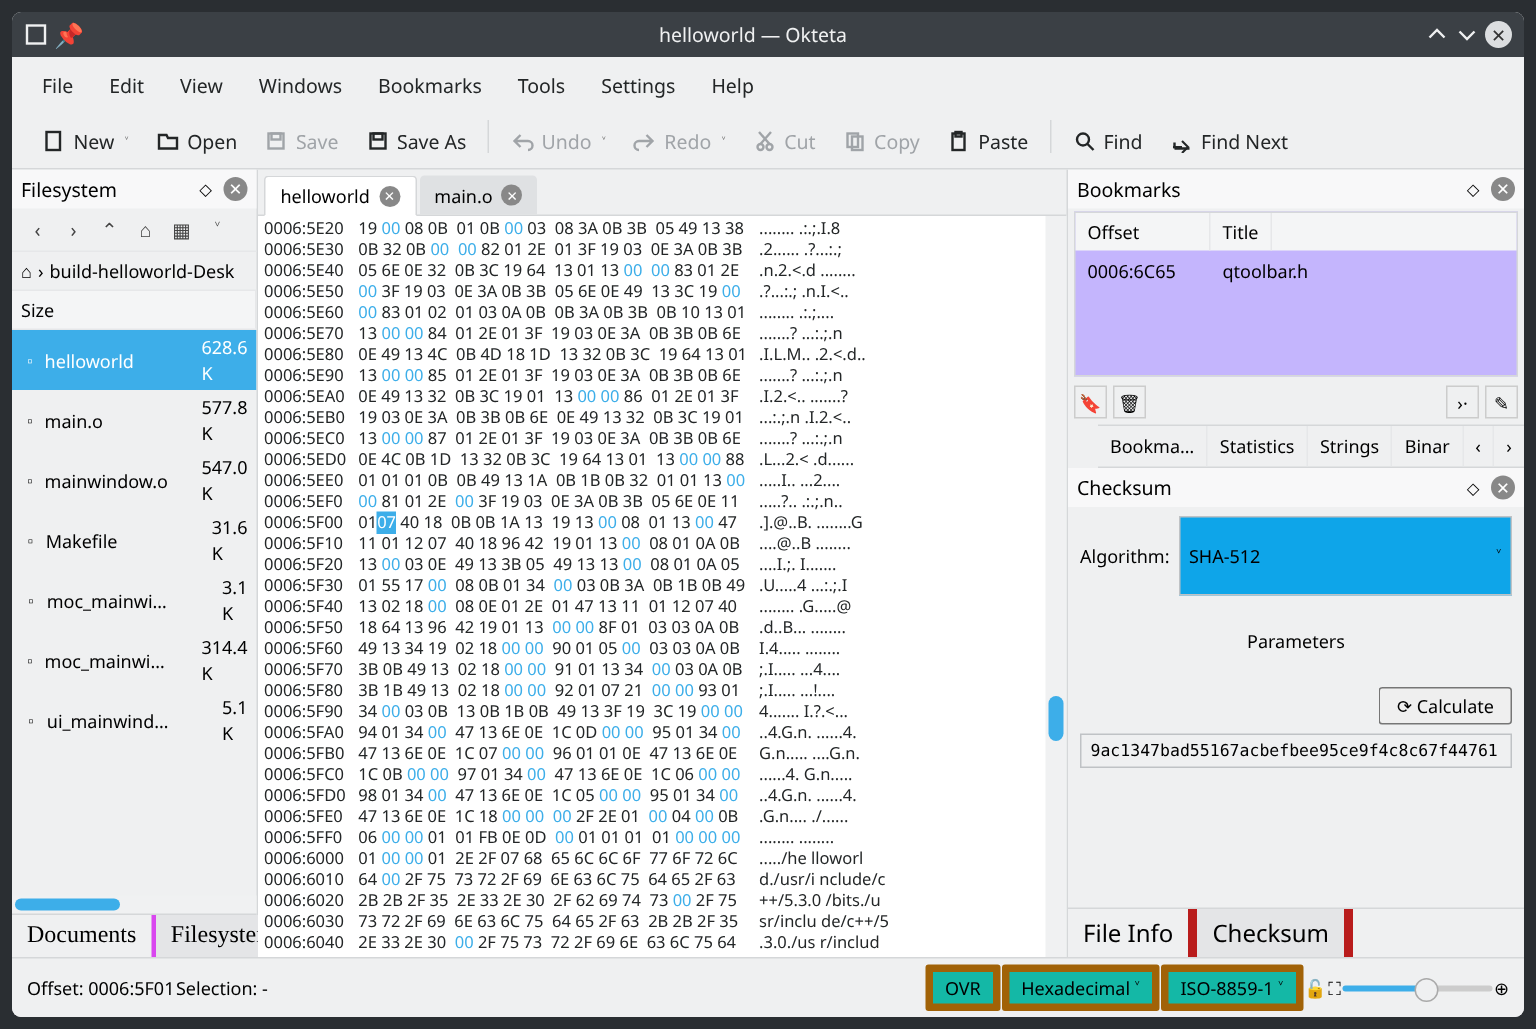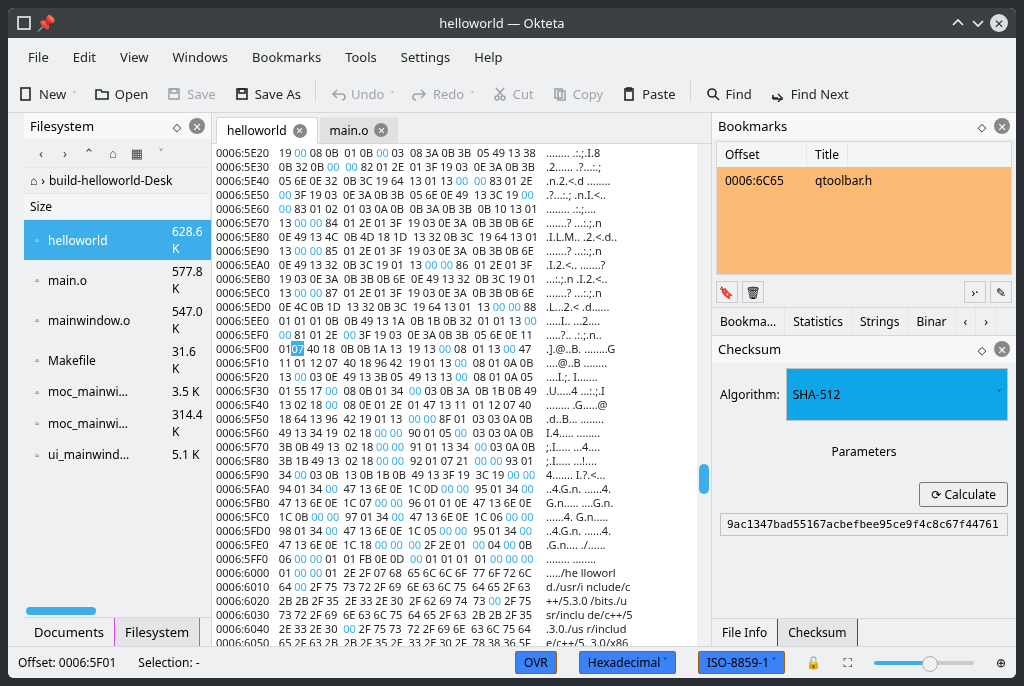--- a/index.html
+++ b/index.html
@@ -6,91 +6,91 @@
 body { background: #2a2e32; padding: 8px; width: 1024px; height: 686px; overflow: hidden; }
 .window { background: #eff0f1; border-radius: 6px; overflow: hidden; display: flex; flex-direction: column; height: 670px; }
 .titlebar { background: #3b4045; color: #eff0f1; height: 30px; display: flex; align-items: center; padding: 0 8px; }
 .tb-left { display: flex; gap: 6px; }
 .tb-title { flex: 1; text-align: center; font-size: 13px; }
 .tb-right { display: flex; gap: 4px; align-items: center; }
 .tb-icon { width: 16px; height: 16px; display: inline-flex; align-items: center; justify-content: center; }
 .tb-close { width: 18px; height: 18px; border-radius: 50%; background: #dcdee0; color: #333; display: flex; align-items: center; justify-content: center; font-size: 12px; }
 .menubar { display: flex; gap: 4px; padding: 6px 10px; font-size: 13px; color: #232627; }
 .menubar span { padding: 4px 10px; cursor: default; }
-.toolbar { display: flex; align-items: flex-start; gap: 2px; padding: 4px 2px; border-bottom: 1px solid #d5d7d9; }
+.toolbar { display: flex; align-items: flex-start; gap: 2px; padding: 4px 12px; border-bottom: 1px solid #d5d7d9; }
 .tbtn { display: flex; align-items: center; gap: 5px; padding: 5px 8px; font-size: 13px; color: #232627; border-radius: 3px; }
 .tbtn.disabled { color: #a0a4a8; }
 .tbtn svg { width: 16px; height: 16px; }
 .sep { width: 1px; height: 22px; background: #d5d7d9; margin: 0 4px; }
 .dropdown-arrow { font-size: 9px; color: #666; margin-left: 2px; }
 .main { flex: 1; display: flex; overflow: hidden; }
-.sidebar { width: 204px; border-right: 1px solid #d5d7d9; display: flex; flex-direction: column; padding-left: 16px; }
+.sidebar { width: 164px; border-right: 1px solid #d5d7d9; display: flex; flex-direction: column; }
 .panel-hdr { display: flex; align-items: center; justify-content: space-between; padding: 4px 6px; font-size: 13px; background: #f8f8f9; }
 .panel-hdr-icons { display: flex; gap: 4px; }
 .panel-hdr-icons span { width: 16px; height: 16px; display: inline-flex; align-items: center; justify-content: center; font-size: 11px; }
 .close-dot { width: 16px; height: 16px; border-radius: 50%; background: #888; color: #fff; display: inline-flex; align-items: center; justify-content: center; font-size: 10px; }
 .navbar { display: flex; gap: 2px; padding: 4px 6px; border-bottom: 1px solid #e6e7e9; }
 .navbar span { width: 22px; height: 20px; display: inline-flex; align-items: center; justify-content: center; font-size: 13px; color: #444; }
 .breadcrumb { display: flex; align-items: center; gap: 4px; padding: 4px 6px; font-size: 12px; border-bottom: 1px solid #e6e7e9; }
 .filelist { flex: 1; overflow: hidden; }
 .fl-hdr { display: flex; font-size: 12px; background: #f4f5f6; border-bottom: 1px solid #e6e7e9; }
 .fl-hdr > div { padding: 4px 6px; border-right: 1px solid #e6e7e9; }
 .fl-name { width: 130px; }
 .fl-size { flex: 1; }
 .fl-row { display: flex; font-size: 12px; padding: 3px 6px; align-items: center; gap: 4px; }
 .fl-row.sel { background: #3daee9; color: #fff; }
 .fl-row .nm { width: 120px; overflow: hidden; text-overflow: ellipsis; white-space: nowrap; }
 .fl-row .sz { flex: 1; text-align: left; }
 .fl-icon { width: 14px; height: 14px; display: inline-flex; align-items: center; justify-content: center; font-size: 10px; }
 .bottom-tabs { display: flex; border-top: 1px solid #d5d7d9; }
-.bottom-tabs div { padding: 5px 10px; font-size: 13px; border-right: 1px solid #d946ef; }
+.bottom-tabs div { padding: 5px 10px; font-size: 16px; border-right: 3px solid #d946ef; font-family: Liberation Serif, serif; }
 .bottom-tabs div.active { background: #e4e5e7; }
 .scroll-track { height: 12px; background: #f0f1f2; display: flex; align-items: center; padding: 0 2px; }
 .scroll-thumb { width: 70px; height: 8px; background: #3daee9; border-radius: 4px; }
 .center { flex: 1; display: flex; flex-direction: column; border-right: 1px solid #d5d7d9; overflow: hidden; }
 .tabs { display: flex; padding: 4px 4px 0; gap: 2px; border-bottom: 1px solid #d5d7d9; }
 .tab { padding: 4px 10px 4px 10px; font-size: 12px; background: #dfe1e3; border-radius: 3px 3px 0 0; display: flex; align-items: center; gap: 6px; }
 .tab.active { background: #fff; border: 1px solid #d5d7d9; border-bottom: 1px solid #fff; margin-bottom: -1px; }
 .tab-close { width: 14px; height: 14px; border-radius: 50%; background: #888; color: #fff; font-size: 9px; display: inline-flex; align-items: center; justify-content: center; }
 .hex { flex: 1; overflow: hidden; background: #fff; position: relative; }
 .hexbody { font-family: "DejaVu Sans Mono", Menlo, monospace; font-size: 11px; line-height: 14px; padding: 2px 4px; white-space: pre; color: #222; display:flex; }
 .hexcol { }
 .addr { color: #232627; padding-right: 8px; }
 .bytes { color: #232627; }
 .bytes .b0 { color: #3daee9; }
 .bytes .hl { background: #3daee9; color: #fff; text-align: right; }
 .ascii { color: #232627; padding-left: 8px; }
 .hex-scrollbar { position: absolute; right: 0; top: 0; bottom: 0; width: 14px; background: #f0f1f2; }
 .hex-thumb { position: absolute; left: 2px; right: 2px; top: 320px; height: 30px; background: #3daee9; border-radius: 5px; }
 .right { width: 304px; display: flex; flex-direction: column; }
-.bk-table { border: 1px solid #d5d7d9; margin: 2px 4px; background: #fdba74; font-size: 12px; height: 134px; }
+.bk-table { border: 1px solid #d5d7d9; margin: 2px 4px; background: #c4b5fd; font-size: 12px; height: 110px; }
 .bk-thead { display: flex; background: #f4f5f6; }
 .bk-thead div { padding: 4px 8px; border-right: 1px solid #e6e7e9; }
 .bk-off { width: 90px; }
 .bk-row { display: flex; padding: 3px 0; }
 .bk-row div { padding: 2px 8px; }
 .bk-tools { display: flex; gap: 4px; padding: 4px; }
 .bk-tools span { border: 1px solid #ccc; width: 22px; height: 22px; display: inline-flex; align-items: center; justify-content: center; font-size: 12px; }
 .bk-tools .spacer { flex: 1; border: none; }
-.rtabs { display: flex; border-top: 1px solid #d5d7d9; border-bottom: 1px solid #d5d7d9; font-size: 12px; overflow: hidden; }
+.rtabs { display: flex; border-top: 1px solid #d5d7d9; border-bottom: 1px solid #d5d7d9; font-size: 12px; overflow: hidden; margin-left: 20px; }
 .rtabs div { padding: 5px 8px; border-right: 1px solid #e6e7e9; white-space:nowrap; }
 .rtabs .nav { flex: 0 0 auto; }
 .checksum-body { padding: 6px 8px; display: flex; flex-direction: column; gap: 6px; font-size: 12px; }
 .algo-row { display: flex; align-items: center; gap: 6px; }
 .algo-row select, .algo-row .sel { flex: 1; border: 1px solid #bfc2c5; padding: 17px 6px; background: #0ea5e9; font-size: 12px; }
 .params { text-align: center; padding: 16px 0; }
 .calc { text-align: right; }
 .calc button { padding: 2px 10px; font-size: 12px; }
 .cs-out { border: 1px solid #bfc2c5; padding: 4px 6px; font-family: monospace; font-size: 11px; overflow: hidden; text-overflow: clip; white-space: nowrap; }
 .rbottom { display: flex; border-top: 1px solid #d5d7d9; margin-top: auto; }
-.rbottom div { padding: 5px 10px; font-size: 12px; border-right: 1px solid #b91c1c; }
+.rbottom div { padding: 5px 10px; font-size: 16px; border-right: 6px solid #b91c1c; }
 .rbottom div.active { background: #e4e5e7; }
-.statusbar { display: flex; align-items: center; gap: 22px; padding: 4px 10px; font-size: 12px; border-top: 1px solid #d5d7d9; background: #eff0f1; }
+.statusbar { display: flex; align-items: center; gap: 1px; padding: 4px 10px; font-size: 12px; border-top: 1px solid #d5d7d9; background: #eff0f1; }
 .status-spacer { flex: 1; }
-.status-pill { border: 1px solid #a16207; padding: 2px 8px; border-radius: 2px; background: #3b82f6; }
+.status-pill { border: 5px solid #a16207; padding: 2px 8px; border-radius: 2px; background: #14b8a6; }
 .slider { width: 100px; height: 4px; background: linear-gradient(to right,#3daee9 50%,#ccc 50%); position: relative; border-radius: 2px; }
 .slider::after { content:""; position:absolute; left:48px; top:-5px; width:14px; height:14px; border-radius:50%; background:#eff0f1; border:1px solid #aaa; }
 svg { stroke: currentColor; fill: none; stroke-width: 1.6; }
 </style>
 </head>
 <body>
 
 <div class="window">
   <div class="titlebar">
     <div class="tb-left">
@@ -255,21 +255,21 @@
               <span class="sz">547.0 K</span>
             </div>
             <div class="fl-row">
               <span class="fl-icon">▫</span>
               <span class="nm">Makefile</span>
               <span class="sz">31.6 K</span>
             </div>
             <div class="fl-row">
               <span class="fl-icon">▫</span>
               <span class="nm">moc_mainwi…</span>
-              <span class="sz">3.5 K</span>
+              <span class="sz">3.1 K</span>
             </div>
             <div class="fl-row">
               <span class="fl-icon">▫</span>
               <span class="nm">moc_mainwi…</span>
               <span class="sz">314.4 K</span>
             </div>
             <div class="fl-row">
               <span class="fl-icon">▫</span>
               <span class="nm">ui_mainwind…</span>
               <span class="sz">5.1 K</span>

